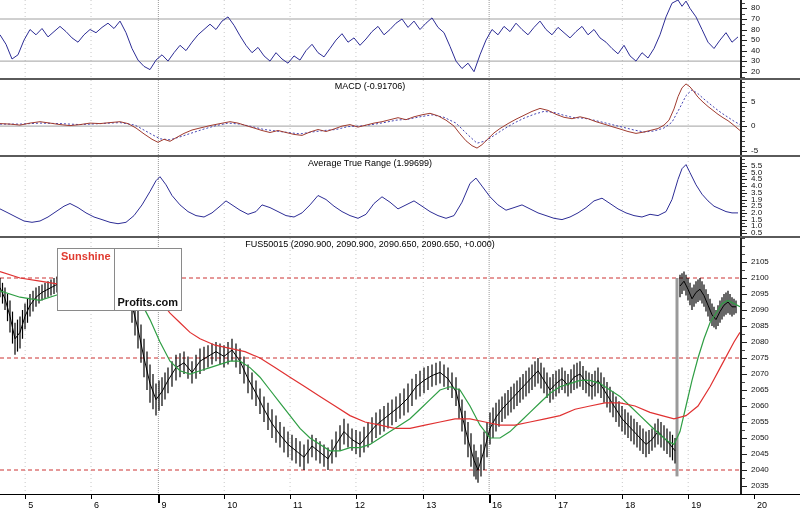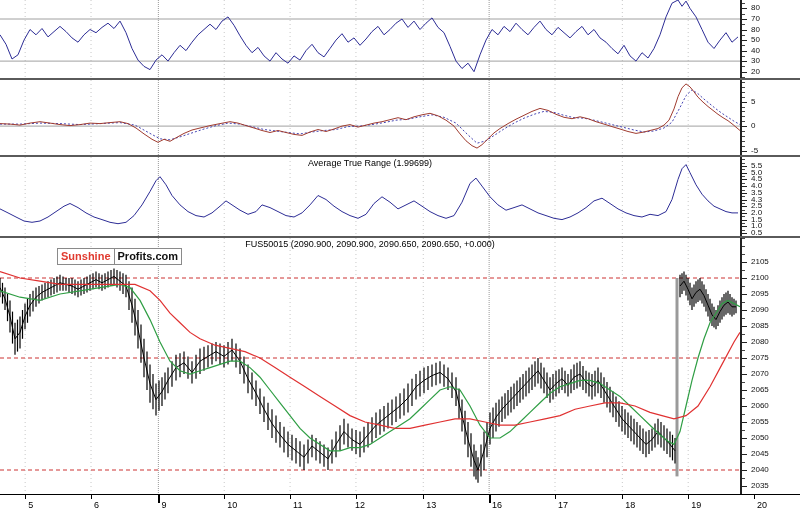--- a/index.html
+++ b/index.html
@@ -73,20 +73,21 @@
         <div class="tick minor" style="top:34.8px"></div>
         <div class="tick minor" style="top:24.2px"></div>
         <div class="tick minor" style="top:13.7px"></div>
         <div class="tick minor" style="top:3.2px"></div>
       </div>
   </section>
 
   <div class="divider"></div>
 
   <section class="panel" style="height: 75px;">
+    <div class="panel-title">MACD (-0.91706)</div>
     <div class="plot">
         <svg width="740" height="75" viewBox="0 0 740 75">
           <line x1="25.16" y1="0" x2="25.16" y2="75" stroke="#c8c8c8" stroke-width="1" stroke-dasharray="1,3"></line>
           <line x1="91.02" y1="0" x2="91.02" y2="75" stroke="#c8c8c8" stroke-width="1" stroke-dasharray="1,3"></line>
           <line x1="158.35999999999999" y1="0" x2="158.35999999999999" y2="75" stroke="#999999" stroke-width="1" stroke-dasharray="1,1"></line>
           <line x1="224.22" y1="0" x2="224.22" y2="75" stroke="#c8c8c8" stroke-width="1" stroke-dasharray="1,3"></line>
           <line x1="290.08" y1="0" x2="290.08" y2="75" stroke="#c8c8c8" stroke-width="1" stroke-dasharray="1,3"></line>
           <line x1="355.94" y1="0" x2="355.94" y2="75" stroke="#c8c8c8" stroke-width="1" stroke-dasharray="1,3"></line>
           <line x1="423.28" y1="0" x2="423.28" y2="75" stroke="#c8c8c8" stroke-width="1" stroke-dasharray="1,3"></line>
           <line x1="489.14000000000004" y1="0" x2="489.14000000000004" y2="75" stroke="#999999" stroke-width="1" stroke-dasharray="1,1"></line>
@@ -145,21 +146,21 @@
         <div class="tick-label" style="top:5.0px">5.5</div>
         <div class="tick" style="top:15.7px"></div>
         <div class="tick-label" style="top:11.7px">5.0</div>
         <div class="tick" style="top:22.4px"></div>
         <div class="tick-label" style="top:18.4px">4.5</div>
         <div class="tick" style="top:29.1px"></div>
         <div class="tick-label" style="top:25.1px">4.0</div>
         <div class="tick" style="top:35.8px"></div>
         <div class="tick-label" style="top:31.8px">3.5</div>
         <div class="tick" style="top:42.5px"></div>
-        <div class="tick-label" style="top:38.5px">4.3</div>
+        <div class="tick-label" style="top:38.5px">1.9</div>
         <div class="tick" style="top:49.2px"></div>
         <div class="tick-label" style="top:45.2px">2.5</div>
         <div class="tick" style="top:55.9px"></div>
         <div class="tick-label" style="top:51.9px">2.0</div>
         <div class="tick" style="top:62.6px"></div>
         <div class="tick-label" style="top:58.6px">1.5</div>
         <div class="tick" style="top:69.3px"></div>
         <div class="tick-label" style="top:65.3px">1.0</div>
         <div class="tick" style="top:76.0px"></div>
         <div class="tick-label" style="top:72.0px">0.5</div>
@@ -177,21 +178,21 @@
         <div class="tick minor" style="top:2.3px"></div>
       </div>
   </section>
 
   <div class="divider"></div>
 
   <section class="panel" style="height: 256px;">
     <div class="panel-title">FUS50015 (2090.900, 2090.900, 2090.650, 2090.650, +0.000)</div>
     <div class="logo">
       <span class="logo-left" style="color: rgb(224, 58, 47);">Sunshine</span>
-        <span class="logo-right" style="color: rgb(17, 17, 17);">Profits.com</span>
+        <span class="logo-right" style="color: rgb(17, 17, 17); margin-top: 46px;">Profits.com</span>
     </div>
     <div class="plot">
         <svg width="740" height="256" viewBox="0 0 740 256">
           <line x1="25.16" y1="0" x2="25.16" y2="256" stroke="#c8c8c8" stroke-width="1" stroke-dasharray="1,3"></line>
           <line x1="91.02" y1="0" x2="91.02" y2="256" stroke="#c8c8c8" stroke-width="1" stroke-dasharray="1,3"></line>
           <line x1="158.35999999999999" y1="0" x2="158.35999999999999" y2="256" stroke="#999999" stroke-width="1" stroke-dasharray="1,1"></line>
           <line x1="224.22" y1="0" x2="224.22" y2="256" stroke="#c8c8c8" stroke-width="1" stroke-dasharray="1,3"></line>
           <line x1="290.08" y1="0" x2="290.08" y2="256" stroke="#c8c8c8" stroke-width="1" stroke-dasharray="1,3"></line>
           <line x1="355.94" y1="0" x2="355.94" y2="256" stroke="#c8c8c8" stroke-width="1" stroke-dasharray="1,3"></line>
           <line x1="423.28" y1="0" x2="423.28" y2="256" stroke="#c8c8c8" stroke-width="1" stroke-dasharray="1,3"></line>

